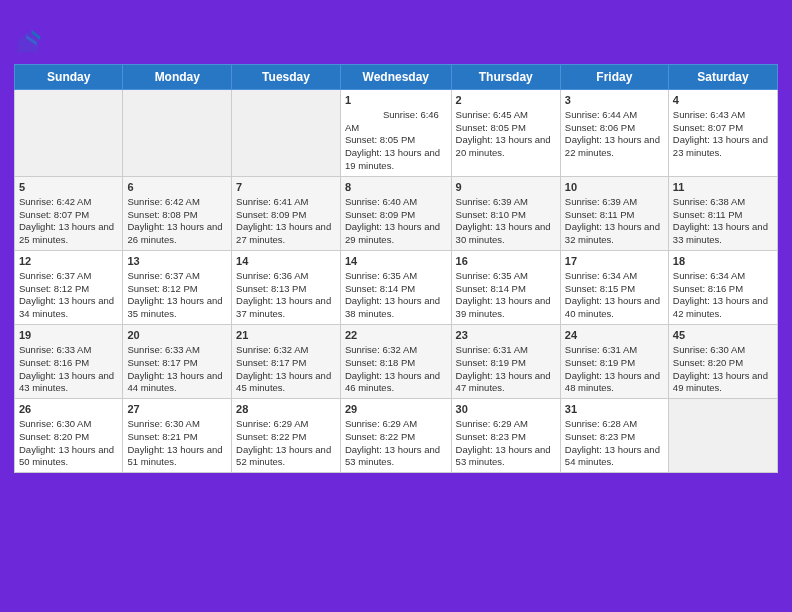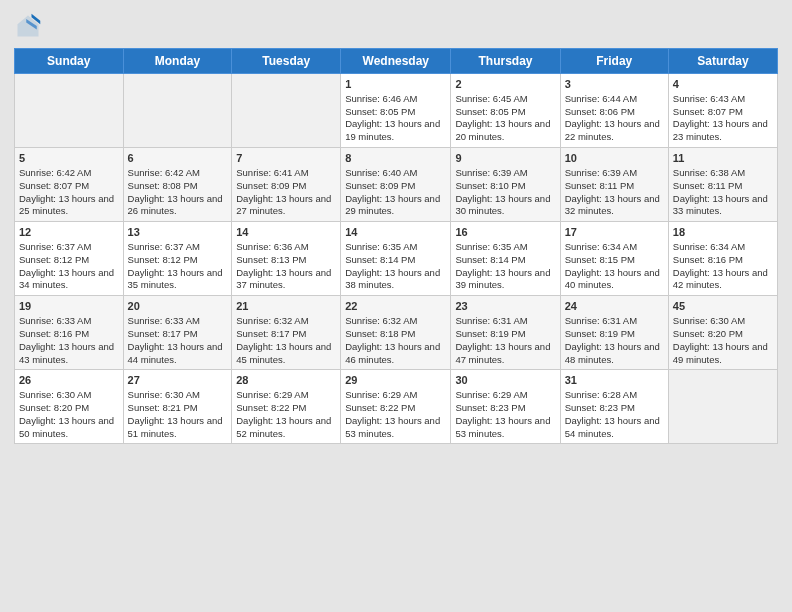--- a/index.html
+++ b/index.html
@@ -6,22 +6,22 @@
     body {
       font-family: Arial, sans-serif;
       background: #fff;
       width: 792px;
       height: 612px;
       overflow: hidden;
     }
     .page {
       width: 792px;
       height: 612px;
-      background: #e5e5e5;
-      padding: 12px 14px 10px 14px;
+      background: #6d28d9;
+      padding: 28px 14px 10px 14px;
     }
     .header {
       display: flex;
       justify-content: space-between;
       align-items: flex-start;
       margin-bottom: 8px;
     }
     .logo {
       display: flex;
       align-items: center;
@@ -126,21 +126,21 @@
           <th>Thursday</th>
           <th>Friday</th>
           <th>Saturday</th>
         </tr>
     </thead>
     <tbody id="calendar-body">
     <tr>
           <td class="empty"></td>
           <td class="empty"></td>
           <td class="empty"></td>
-          <td style="background: rgb(255, 255, 255);"><span class="day-num">1</span><span style="white-space: pre-line;">Sunrise: 6:46 AM
+          <td style="background: rgb(255, 255, 255);"><span class="day-num">1</span><span style="white-space: pre-line; margin-left: 38px;">Sunrise: 6:46 AM
 Sunset: 8:05 PM
 Daylight: 13 hours and 19 minutes.</span></td>
           <td style="background: rgb(255, 255, 255);"><span class="day-num">2</span><span style="white-space: pre-line;">Sunrise: 6:45 AM
 Sunset: 8:05 PM
 Daylight: 13 hours and 20 minutes.</span></td>
           <td style="background: rgb(255, 255, 255);"><span class="day-num">3</span><span style="white-space: pre-line;">Sunrise: 6:44 AM
 Sunset: 8:06 PM
 Daylight: 13 hours and 22 minutes.</span></td>
           <td style="background: rgb(255, 255, 255);"><span class="day-num">4</span><span style="white-space: pre-line; text-align: right;">Sunrise: 6:43 AM
 Sunset: 8:07 PM

